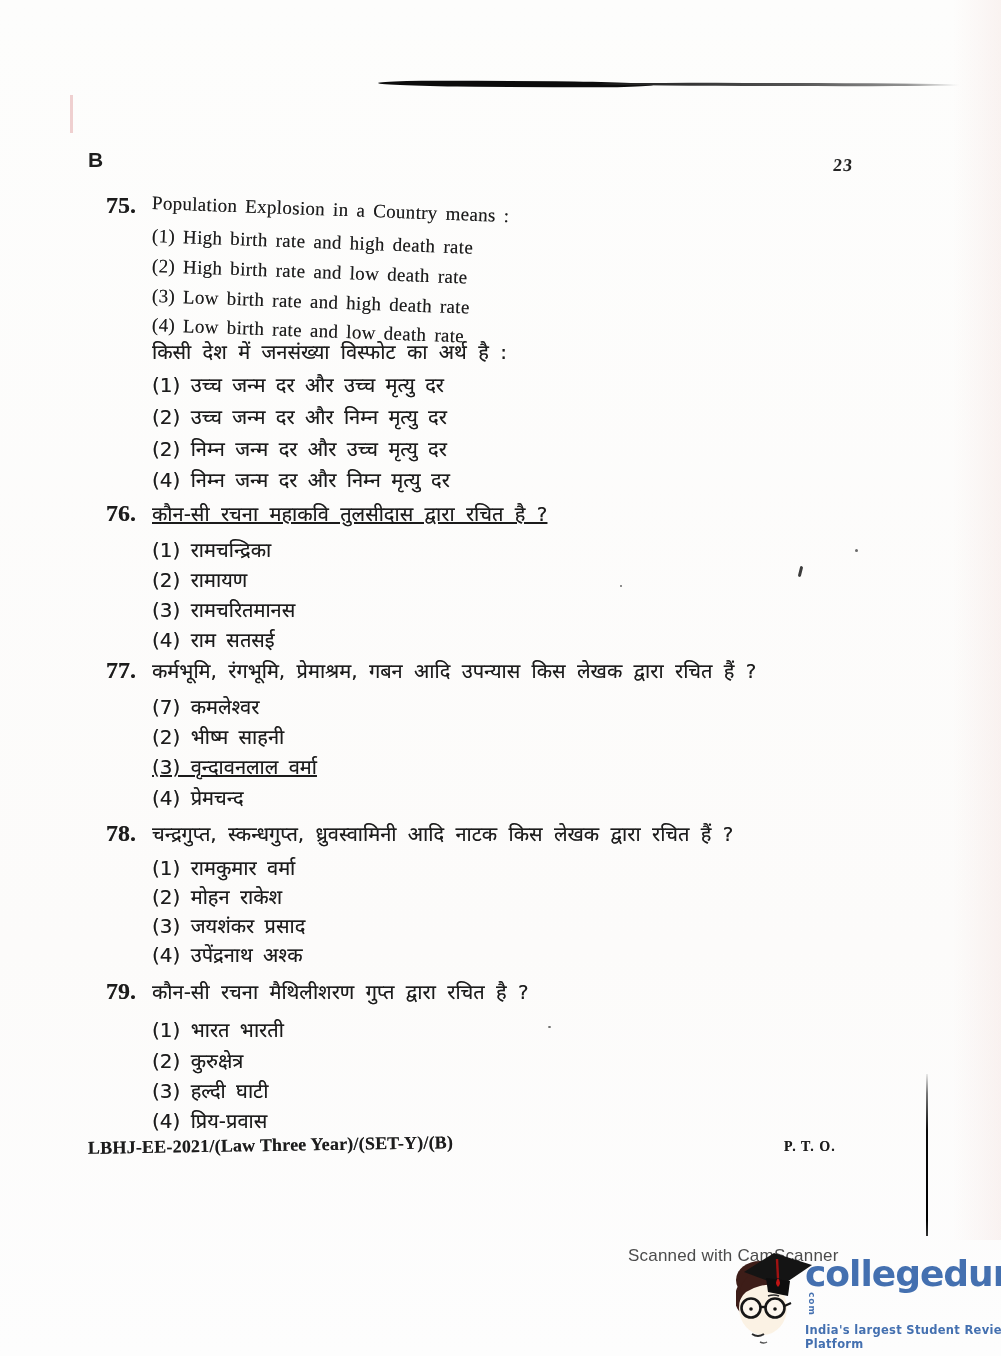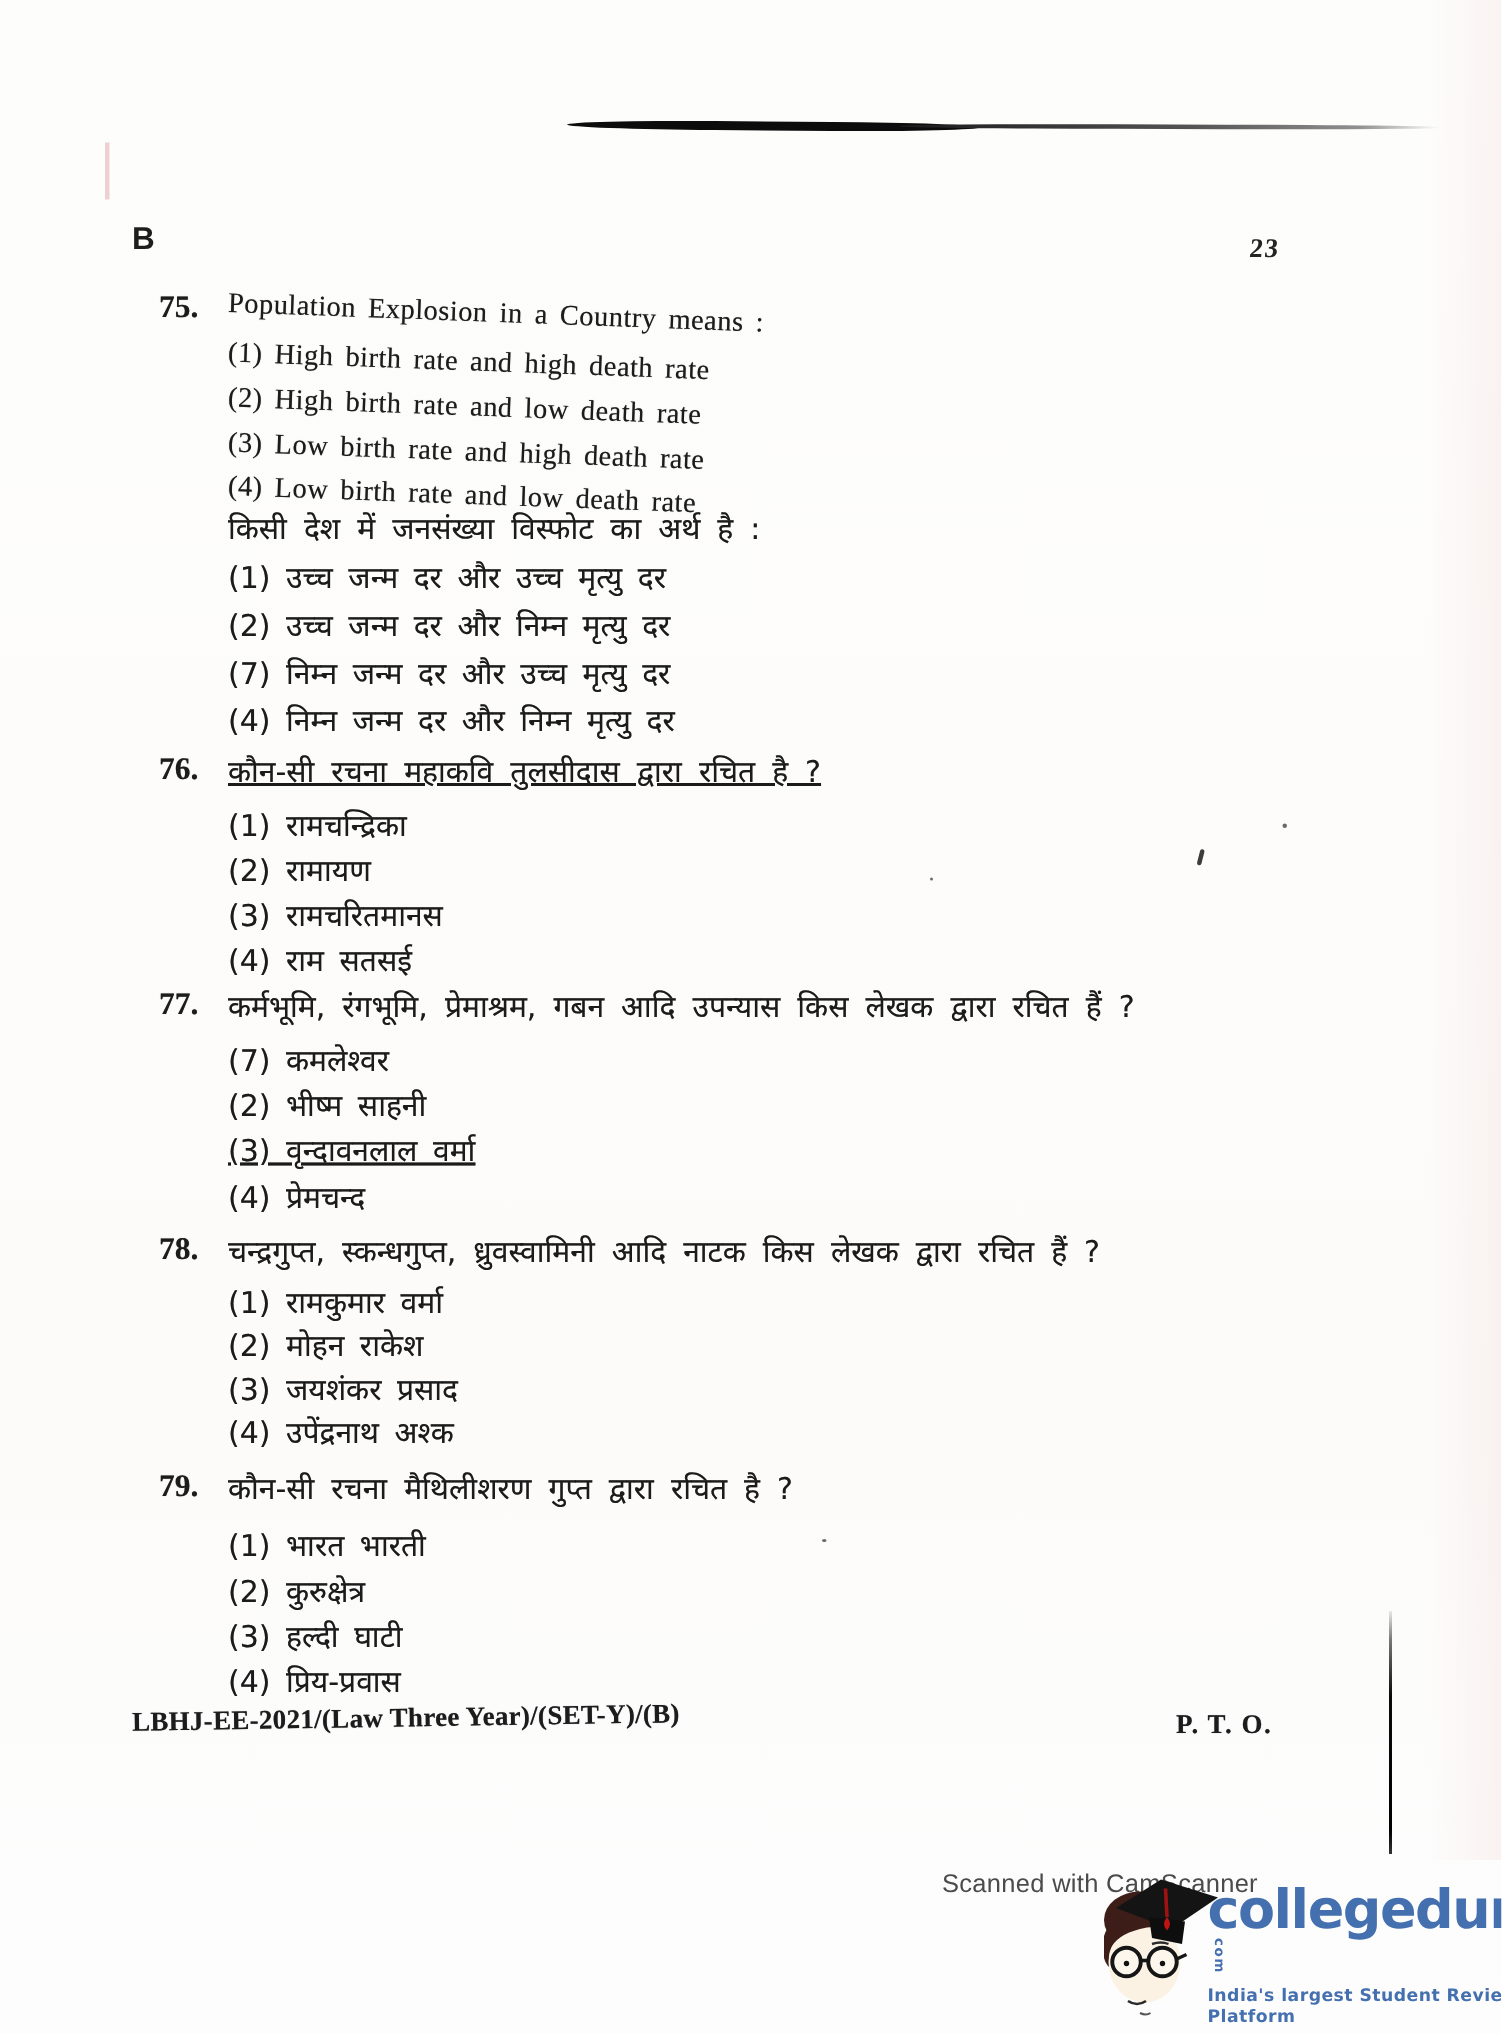--- a/index.html
+++ b/index.html
@@ -20,33 +20,33 @@
   .speck{position:absolute;background:#6a6a6a;border-radius:50%;}
   .tick-mark{position:absolute;left:799px;top:566px;width:3px;height:11px;background:#3c3c3c;
     border-radius:2px;transform:rotate(14deg);}
 
   .b-label{position:absolute;left:88px;top:148px;font-family:"Liberation Sans",sans-serif;
     font-weight:700;font-size:21px;color:#1e1e1e;}
   .page-number{position:absolute;left:833px;top:155px;font-size:18px;font-weight:700;
     transform:skewX(-6deg);color:#242424;letter-spacing:1px;}
 
   .q{position:absolute;left:106px;white-space:nowrap;}
-  .qnum{position:absolute;left:0;top:0;width:40px;font-weight:700;font-size:21px;
+  .qnum{position:absolute;left:0;top:0;width:40px;font-weight:700;font-size:24px;
     font-family:"Liberation Serif",serif;text-shadow:0 0 .5px rgba(0,0,0,.5);}
   .en-line{font-family:"Liberation Serif",serif;font-size:19px;letter-spacing:.3px;
     word-spacing:3px;transform:rotate(2.1deg);transform-origin:0 50%;
     text-shadow:0 0 .5px rgba(0,0,0,.5);position:absolute;left:46px;white-space:nowrap;}
   .hi-line{font-family:"DejaVu Sans",sans-serif;font-size:20px;word-spacing:5px;
     text-shadow:0 0 .4px rgba(0,0,0,.45);position:absolute;left:46px;white-space:nowrap;color:#1b1b1b;}
   .hi-opt{word-spacing:4px;}
 
   .footer-code{position:absolute;left:88px;top:1135px;font-weight:700;font-size:18px;
     font-family:"Liberation Serif",serif;transform:rotate(-0.9deg);letter-spacing:.2px;
     text-shadow:0 0 .5px rgba(0,0,0,.55);}
-  .footer-pto{position:absolute;left:784px;top:1139px;font-weight:700;font-size:18px;
+  .footer-pto{position:absolute;left:784px;top:1139px;font-weight:700;font-size:14px;
     font-family:"Liberation Serif",serif;letter-spacing:1px;text-shadow:0 0 .5px rgba(0,0,0,.55);}
 
   .scanned-text{position:absolute;left:628px;top:1246px;font-family:"Liberation Sans",sans-serif;
     font-size:17px;color:#4b4b4b;letter-spacing:.2px;z-index:1;}
   .mascot{position:absolute;left:736px;top:1252px;width:80px;height:98px;z-index:2;}
   .brand{position:absolute;left:805px;top:1256px;z-index:2;}
   .brand-word{font-family:"DejaVu Sans",sans-serif;font-weight:700;font-size:36px;
     letter-spacing:-1px;line-height:1;}
   .brand-dom{display:inline-block;font-family:"DejaVu Sans",sans-serif;font-weight:700;
     font-size:9px;writing-mode:vertical-rl;vertical-align:top;margin-left:2px;letter-spacing:1px;}
@@ -74,21 +74,21 @@
   <div class="q" style="top:192px;height:300px;">
     <div class="qnum">75.</div>
     <div class="en-line" style="top:0px;">Population Explosion in a Country means :</div>
     <div class="en-line" style="top:33px;">(1)  High birth rate and high death rate</div>
     <div class="en-line" style="top:63px;">(2)  High birth rate and low death rate</div>
     <div class="en-line" style="top:93px;">(3)  Low birth rate and high death rate</div>
     <div class="en-line" style="top:122px;">(4)  Low birth rate and low death rate</div>
     <div class="hi-line" style="top:146px;">किसी देश में जनसंख्या विस्फोट का अर्थ है :</div>
     <div class="hi-line hi-opt" style="top:179px;">(1) उच्च जन्म दर और उच्च मृत्यु दर</div>
     <div class="hi-line hi-opt" style="top:211px;">(2) उच्च जन्म दर और निम्न मृत्यु दर</div>
-    <div class="hi-line hi-opt" style="top:243px;">(7) निम्न जन्म दर और उच्च मृत्यु दर</div>
+    <div class="hi-line hi-opt" style="top:243px;">(2) निम्न जन्म दर और उच्च मृत्यु दर</div>
     <div class="hi-line hi-opt" style="top:274px;">(4) निम्न जन्म दर और निम्न मृत्यु दर</div>
   </div>
 
   <div class="q" style="top:500px;height:160px;">
     <div class="qnum">76.</div>
     <div class="hi-line" style="top:0px;text-decoration:underline;">कौन-सी रचना महाकवि तुलसीदास द्वारा रचित है ?</div>
     <div class="hi-line hi-opt" style="top:36px;">(1) रामचन्द्रिका</div>
     <div class="hi-line hi-opt" style="top:66px;">(2) रामायण</div>
     <div class="hi-line hi-opt" style="top:96px;">(3) रामचरितमानस</div>
     <div class="hi-line hi-opt" style="top:126px;">(4) राम सतसई</div>

